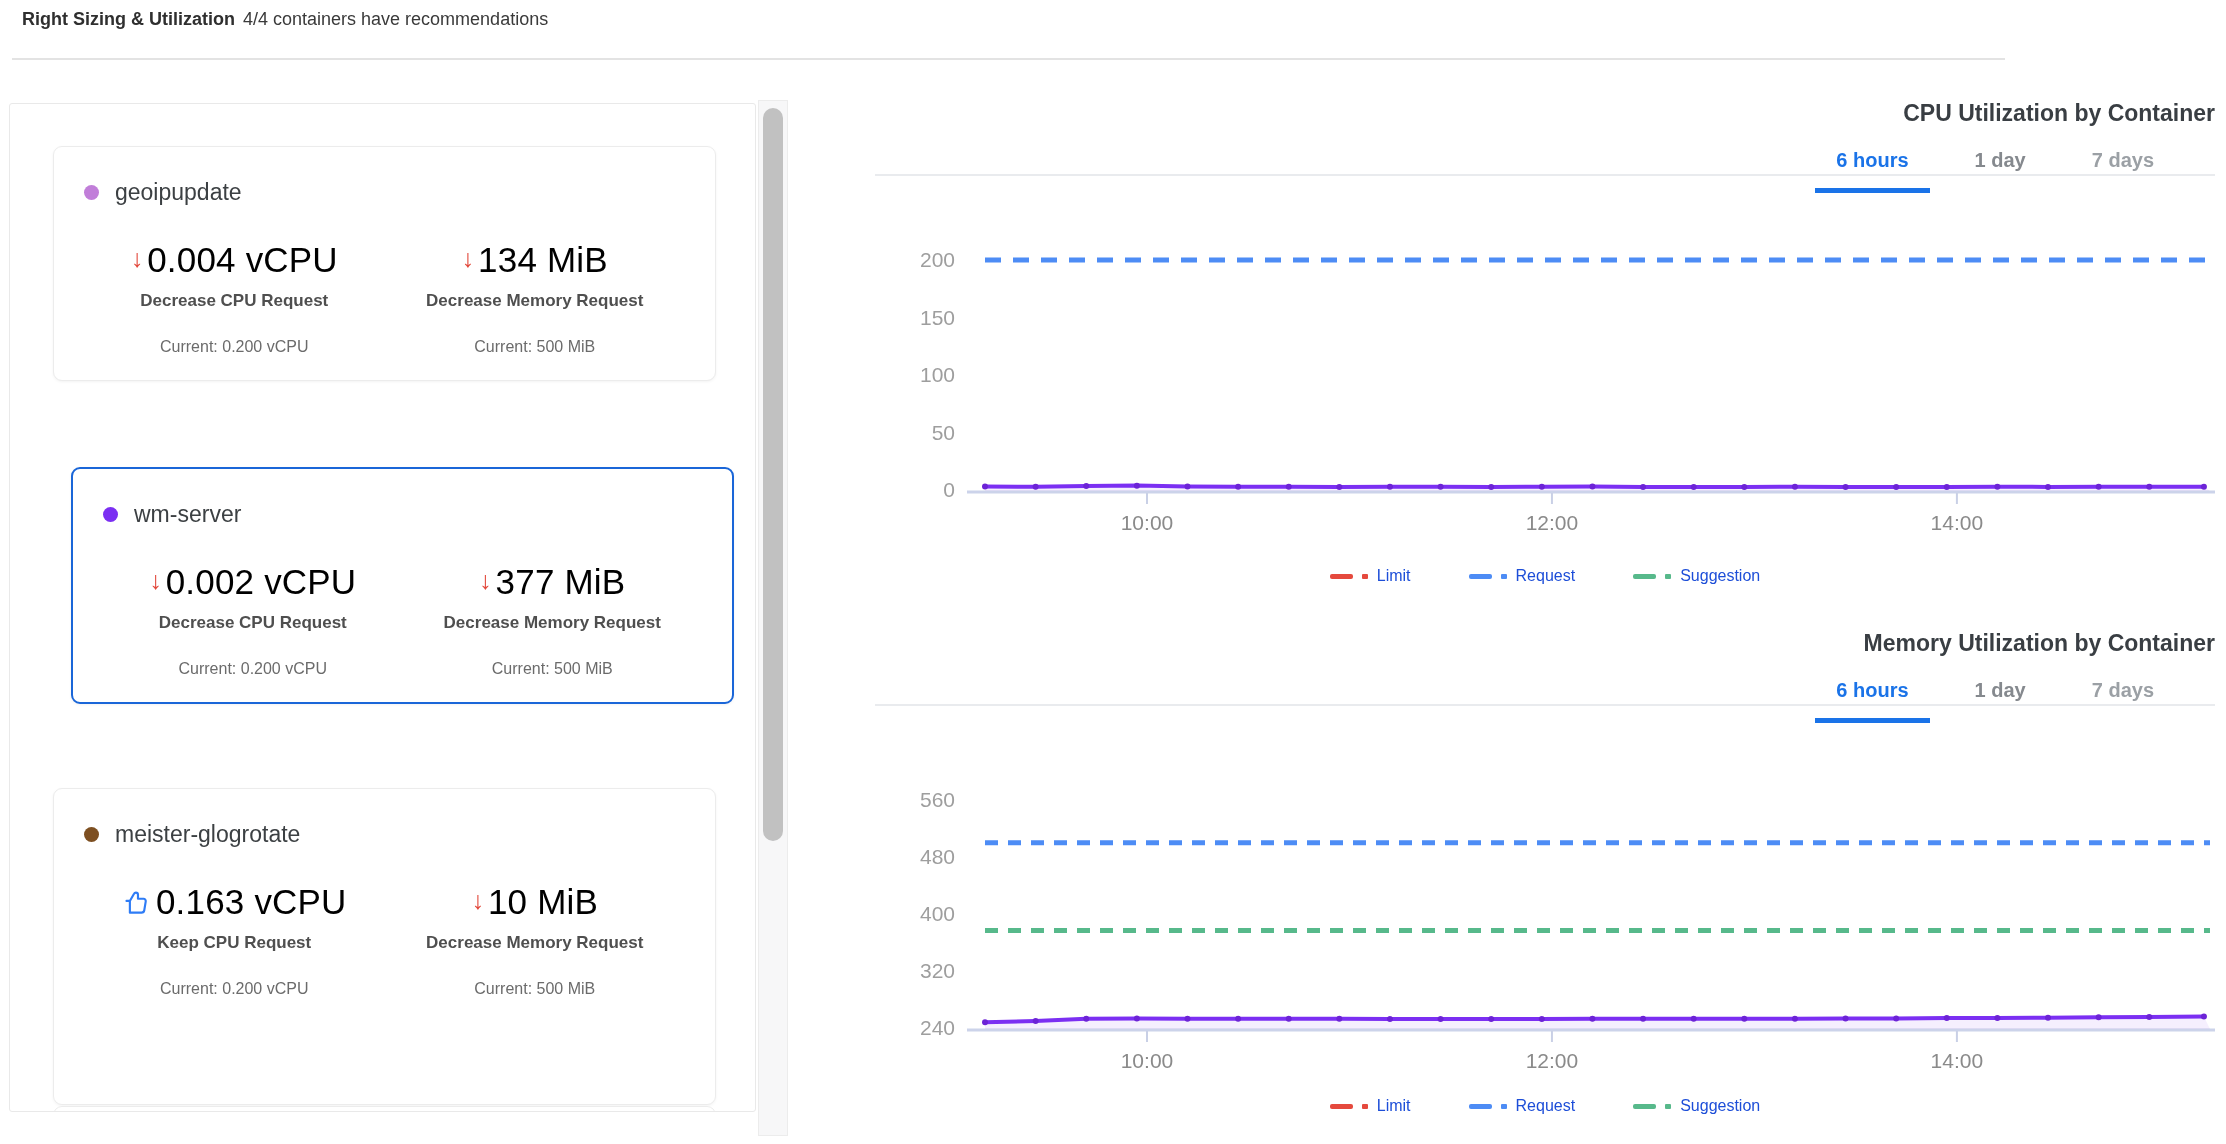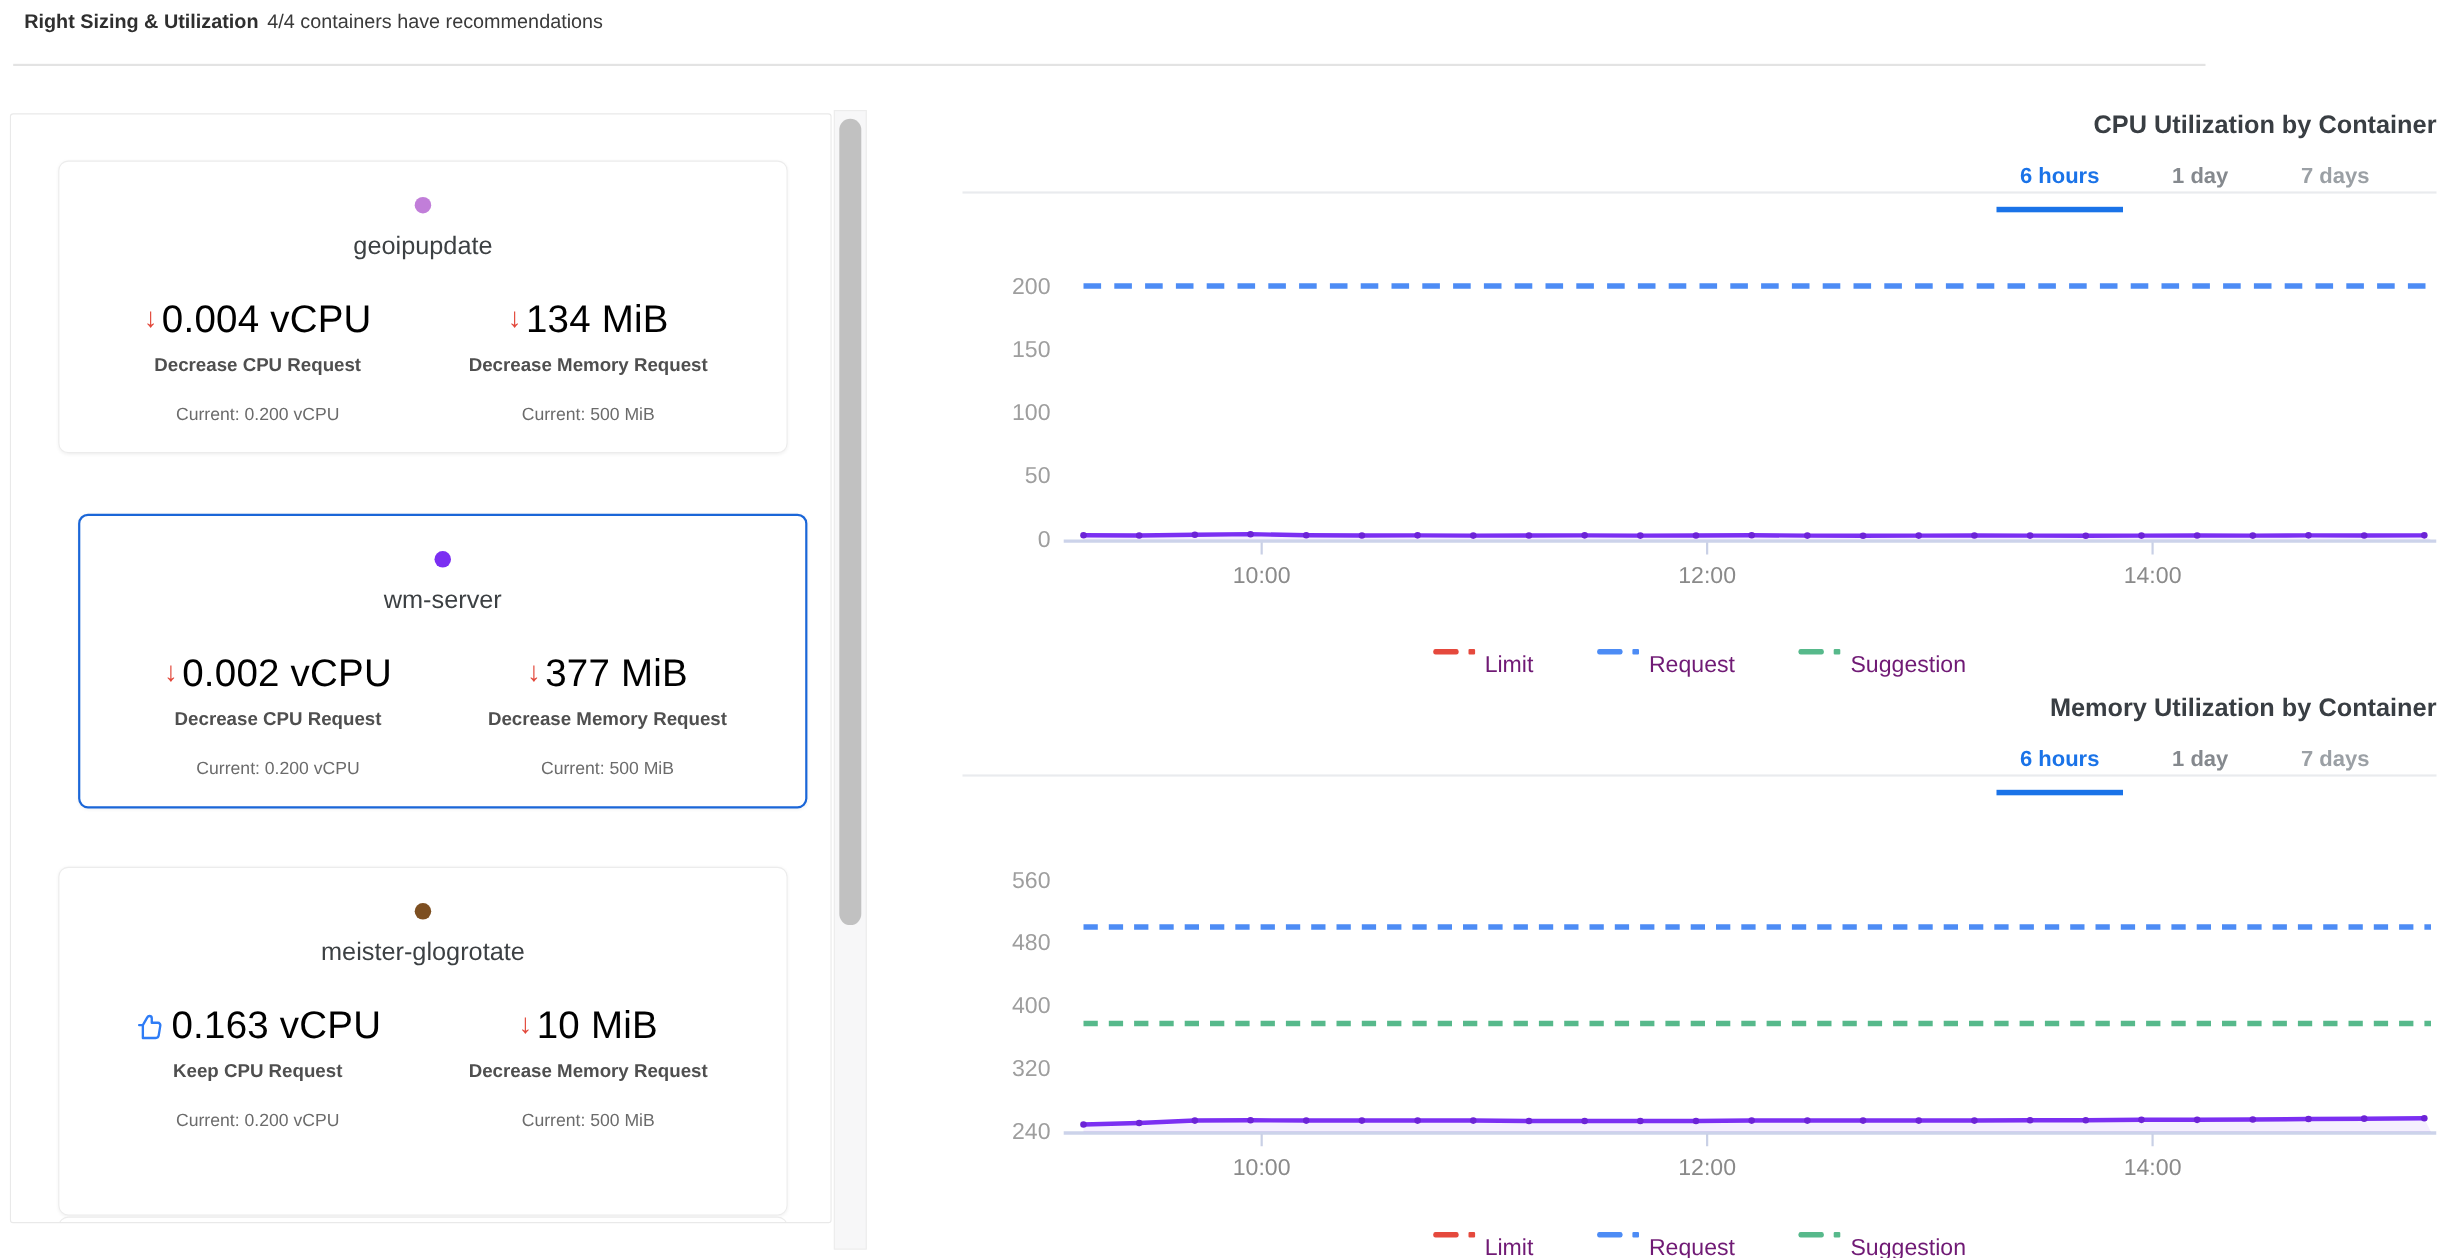--- a/index.html
+++ b/index.html
@@ -6,21 +6,21 @@
   body{width:2226px;height:1144px;position:relative;overflow:hidden;color:#3c4043;}
 
   
   .page-header{position:absolute;left:12px;top:0;width:1993px;height:60px;border-bottom:2px solid #e3e3e3;box-sizing:border-box;padding:9px 0 0 10px;font-size:18px;color:#3a3a3a;}
   .page-header b{font-weight:700;color:#2f2f2f;margin-right:8px;}
 
   
   .left-panel{position:absolute;left:9px;top:103px;width:747px;height:1009px;background:#fff;border:1px solid #e9e9e9;border-radius:3px;box-sizing:border-box;overflow:hidden;}
   .card{position:absolute;left:43px;width:663px;background:#fff;border:1px solid #ececec;border-radius:9px;box-shadow:0 1px 3px rgba(0,0,0,0.05);box-sizing:border-box;padding:24px 30px;}
   .card.selected{border:2px solid #1a66d8;}
-  .card-name-row{display:flex;align-items:center;gap:16px;margin-top:8px;flex-direction:column;}
+  .card-name-row{display:flex;align-items:center;gap:16px;margin-top:8px;}
   .dot{width:15px;height:15px;border-radius:50%;flex:0 0 auto;}
   .cname{font-size:23px;color:#3c4043;}
   .card-body{display:flex;margin-top:34px;}
   .rec-col{flex:1;display:flex;flex-direction:column;align-items:center;}
   .val-row{display:inline-flex;align-items:center;gap:4px;}
   .arrow-down{color:#e2483b;font-size:25px;font-weight:700;line-height:1;transform:translateY(-2px);}
   .thumb-icon{width:27px;height:27px;display:inline-block;margin-right:3px;}
   .val{font-size:35px;color:#000000;letter-spacing:0.2px;}
   .action{margin-top:11px;font-size:17px;font-weight:600;color:#4f4f4f;}
   .current{margin-top:27px;font-size:16px;color:#6b6b6b;}
@@ -44,21 +44,21 @@
   svg.plot{display:block;margin-top:14px;}
   svg text{font-family:"Liberation Sans","DejaVu Sans",sans-serif;}
   .ytick{fill:#9e9e9e;font-size:21px;}
   .xtick{fill:#8a8a8a;font-size:21px;}
 
   
   .legend{display:flex;justify-content:center;gap:58px;margin-top:22px;align-items:center;}
   .legend-item{display:flex;align-items:center;gap:9px;cursor:pointer;}
   .sw-dash{width:23px;height:5px;border-radius:2px;display:inline-block;}
   .sw-dot{width:6px;height:5px;border-radius:1px;display:inline-block;}
-  .legend-label{font-size:21px;color:#701a75;margin-top:26px;}
+  .legend-label{font-size:16px;color:#1d4ed8;}
 </style>
 </head>
 <body>
 
 <div class="page-header">
   <b>Right Sizing &amp; Utilization</b><span>4/4 containers have recommendations</span>
 </div>
 
 <div class="left-panel">
 

